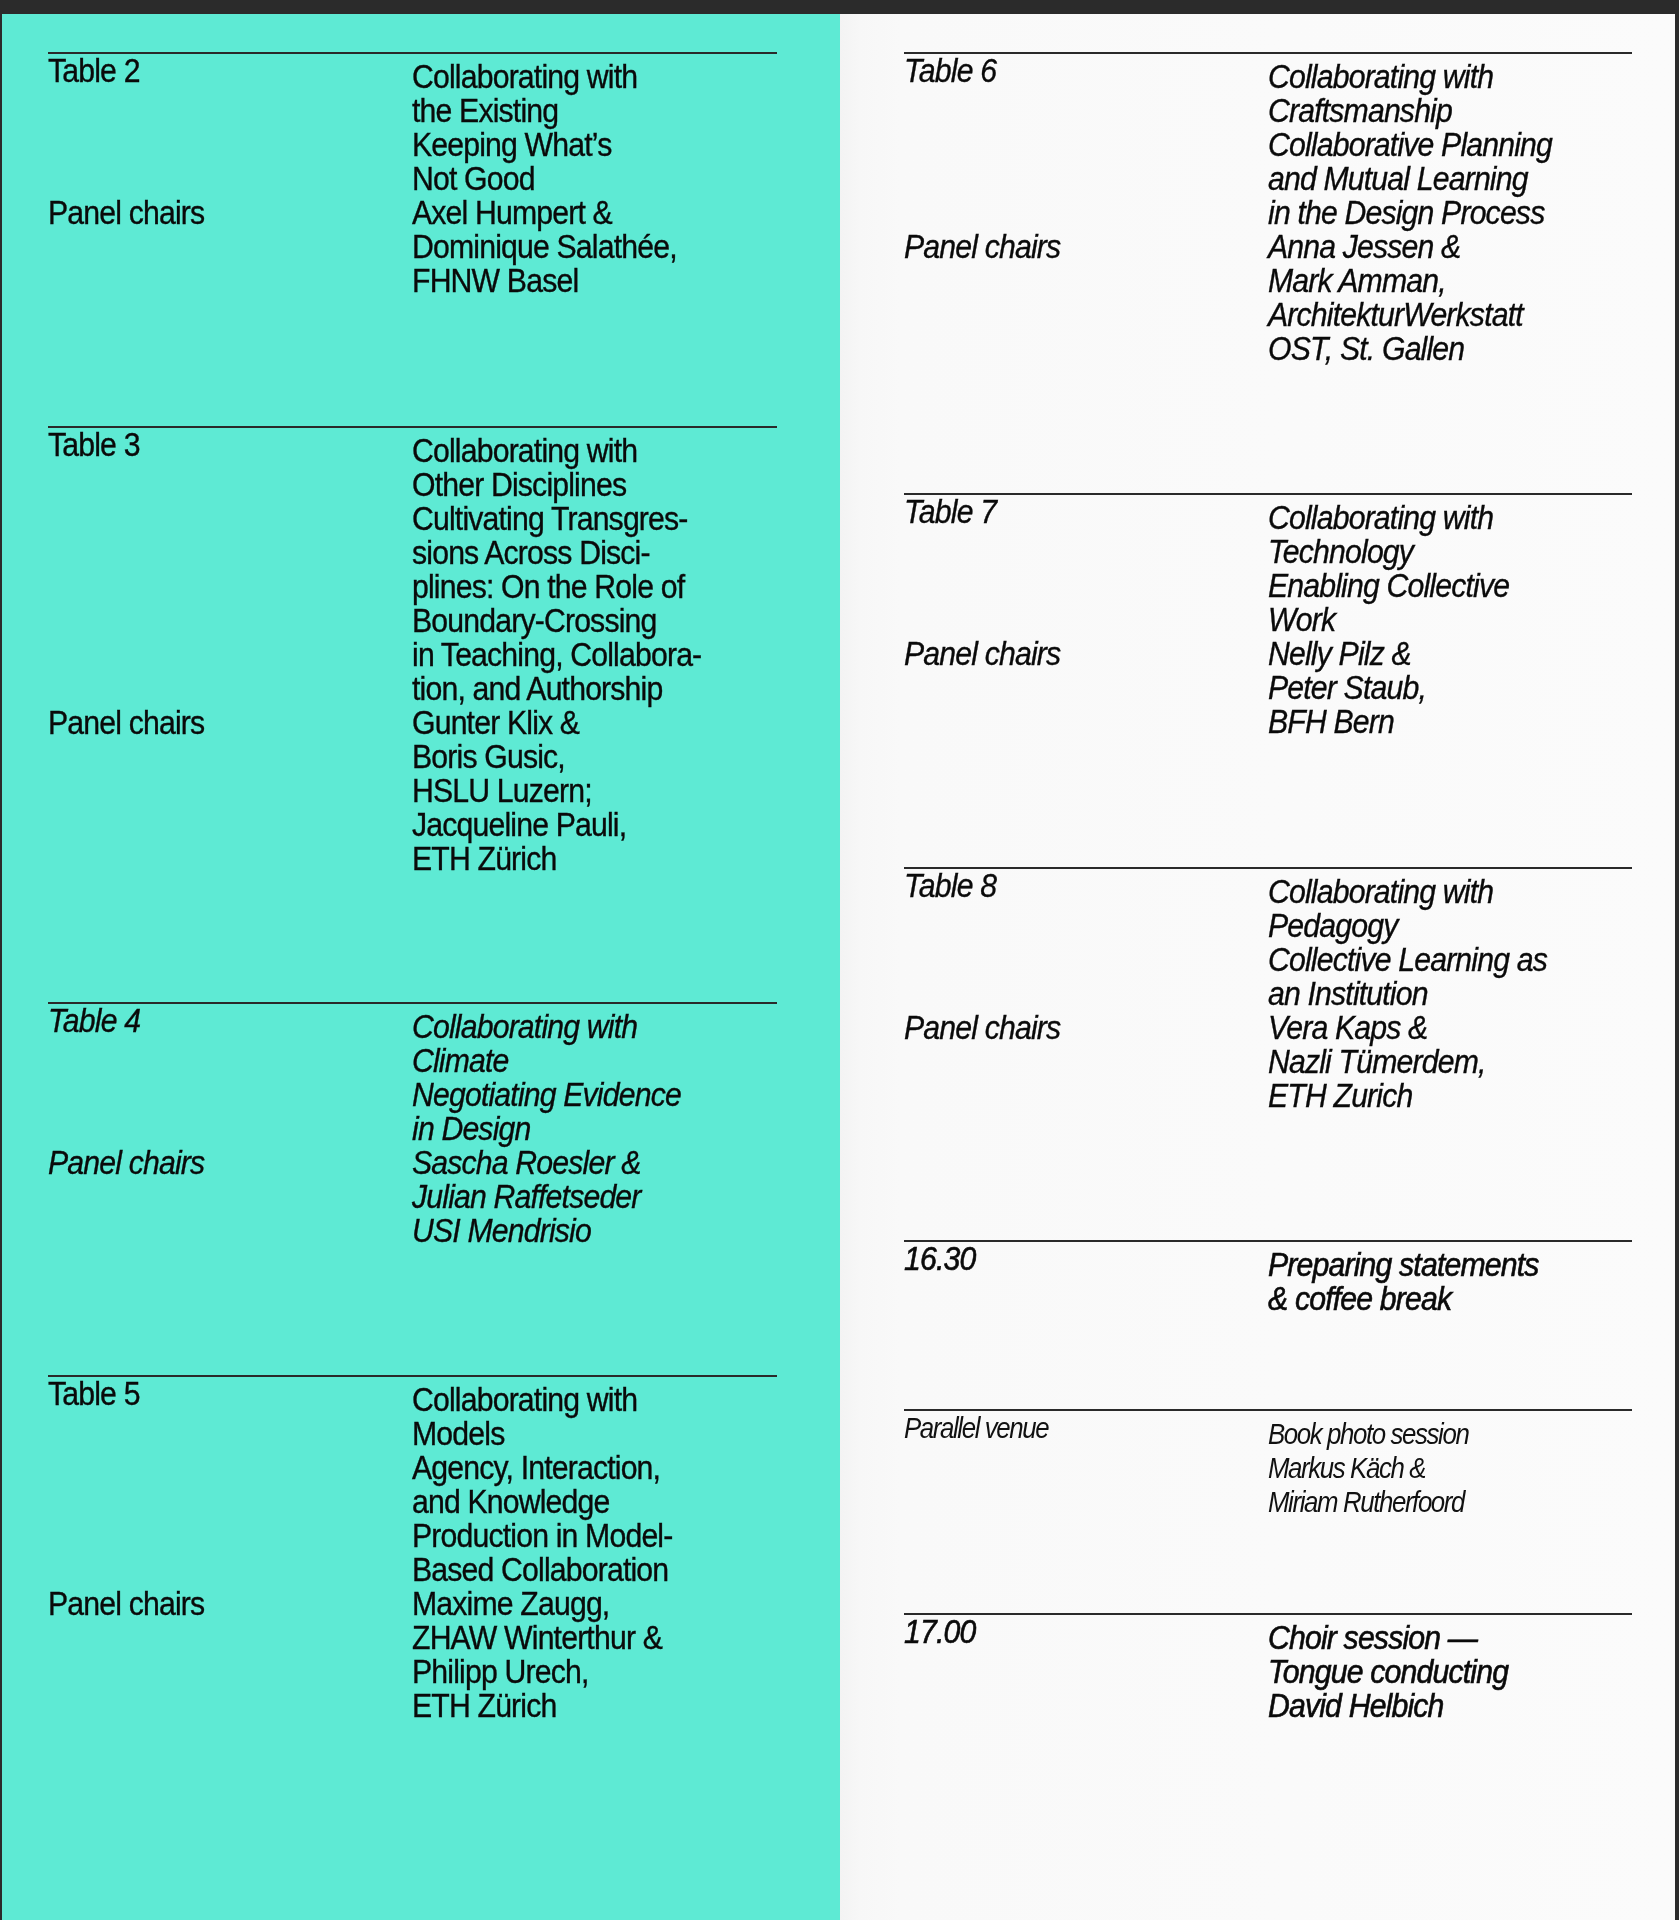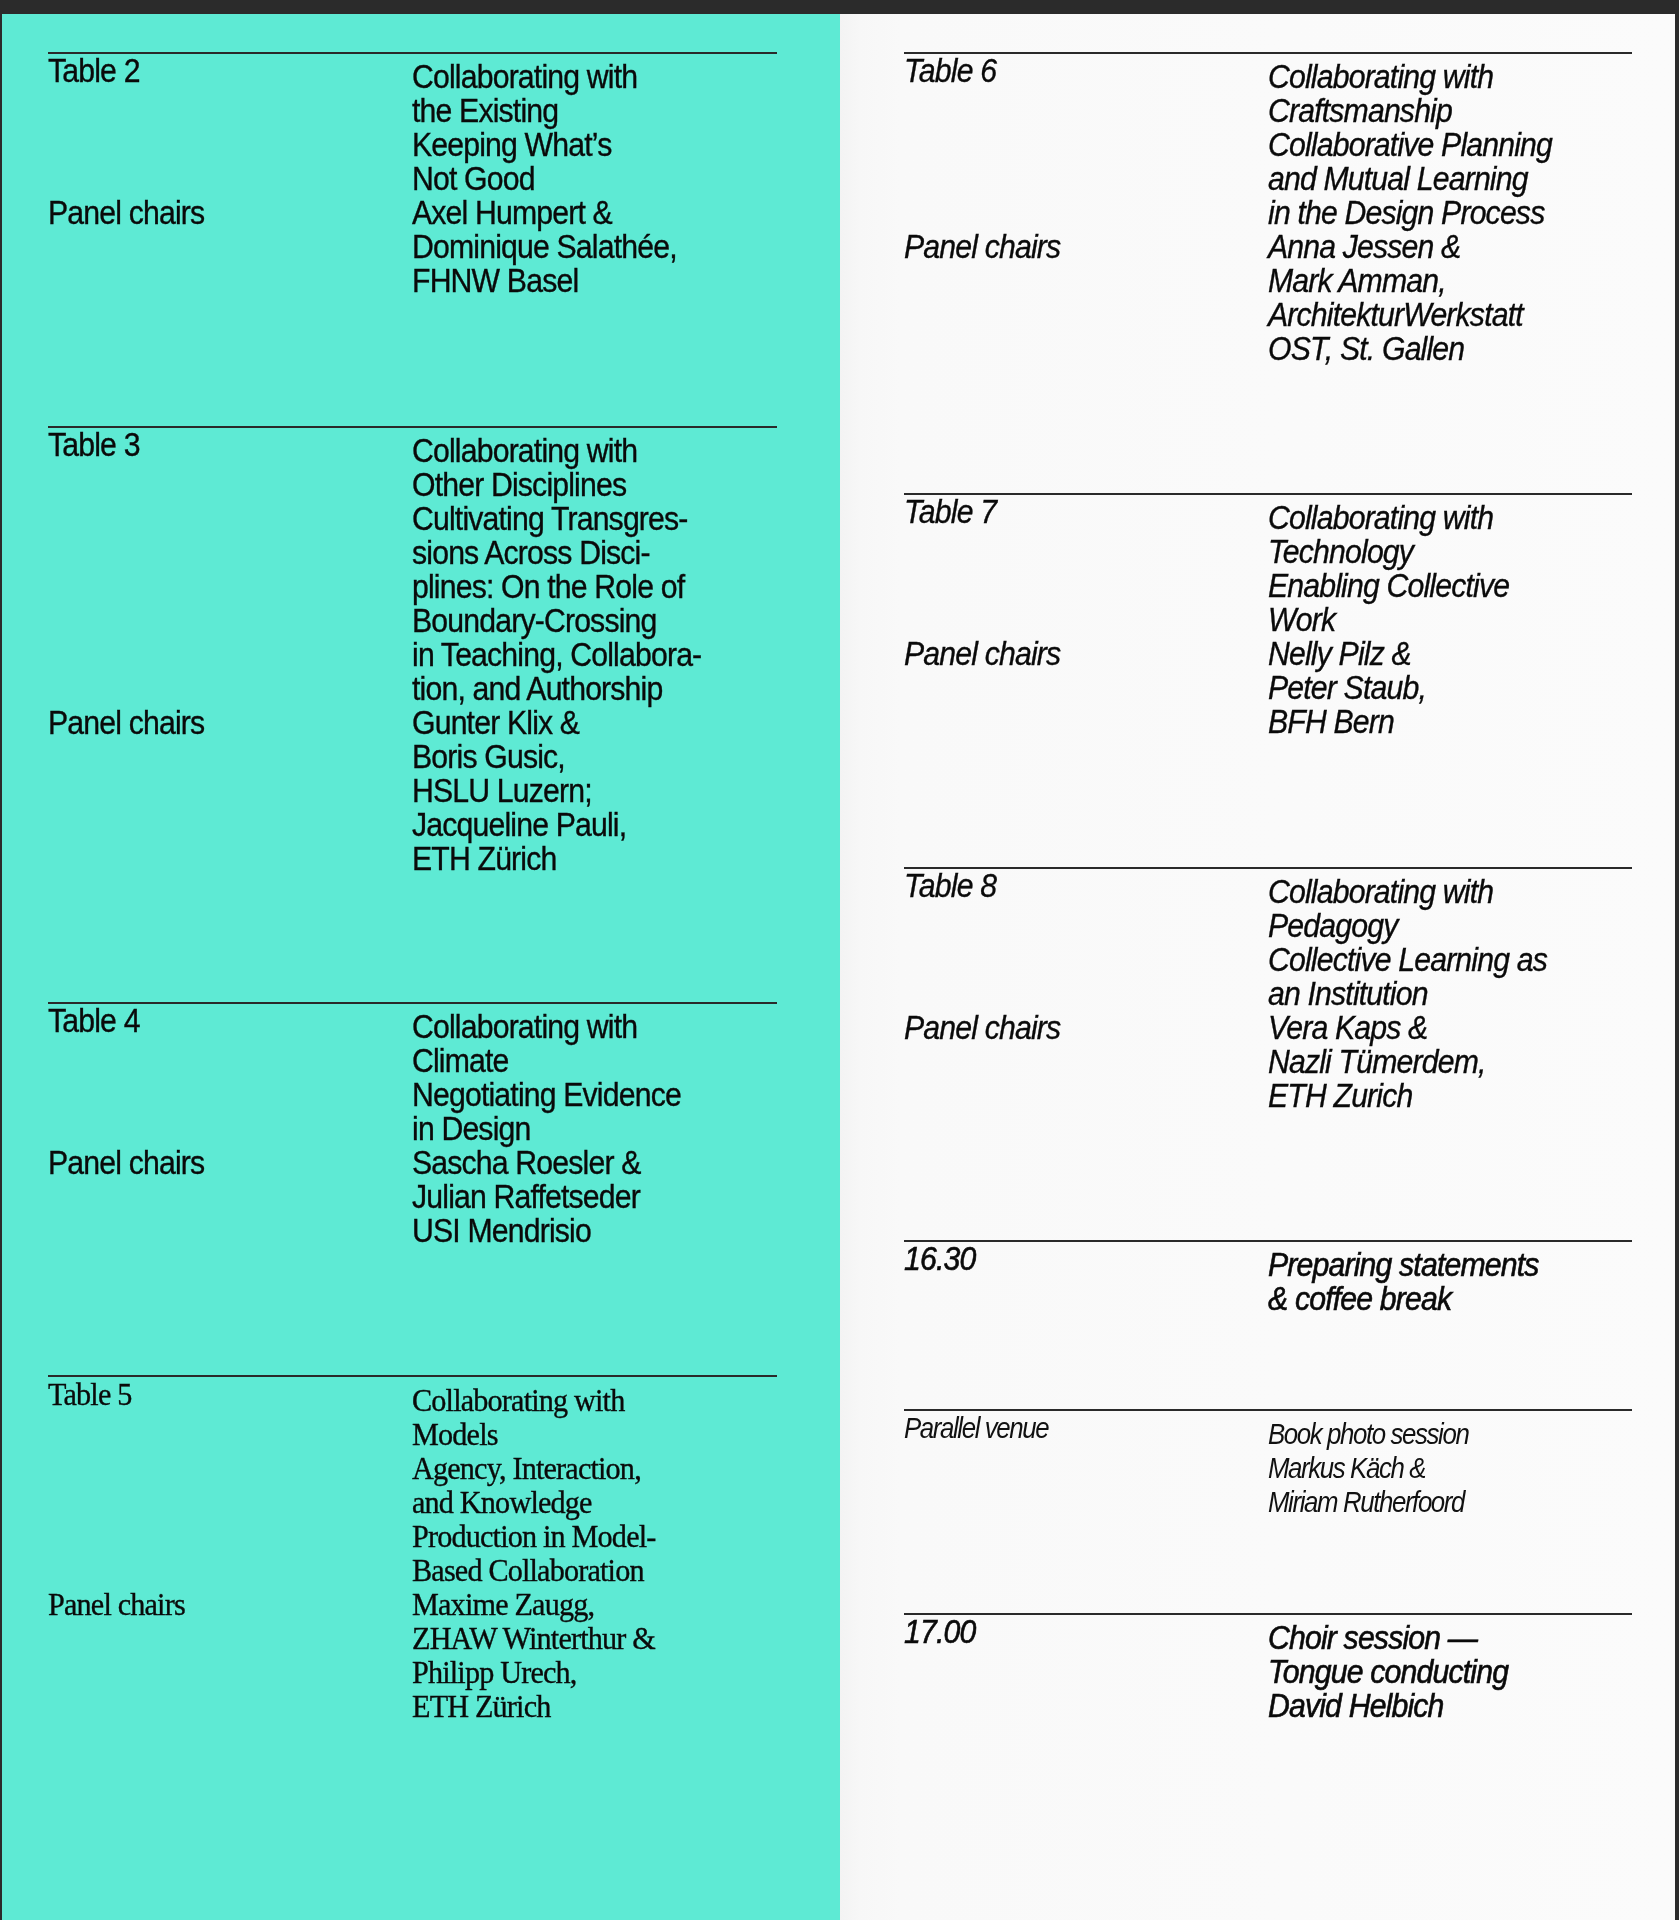--- a/index.html
+++ b/index.html
@@ -86,37 +86,37 @@
       <div class="row">
         <div class="label">Panel chairs</div>
         <div class="value">Gunter Klix &amp;
 Boris Gusic,
 HSLU Luzern;
 Jacqueline Pauli,
 ETH Zürich</div>
       </div>
     </div>
 
-    <div class="block" style="top:988px;">
+    <div class="block" style="top:988px;font-style:italic;">
       <div class="row">
         <div class="label">Table 4</div>
         <div class="value">Collaborating with
 Climate
 Negotiating Evidence
 in Design</div>
       </div>
       <div class="row">
         <div class="label">Panel chairs</div>
         <div class="value">Sascha Roesler &amp;
 Julian Raffetseder
 USI Mendrisio</div>
       </div>
     </div>
 
-    <div class="block" style="top:1361px;font-family:Liberation Serif, serif;">
+    <div class="block" style="top:1361px;">
       <div class="row">
         <div class="label">Table 5</div>
         <div class="value">Collaborating with
 Models
 Agency, Interaction,
 and Knowledge
 Production in Model-
 Based Collaboration</div>
       </div>
       <div class="row">

